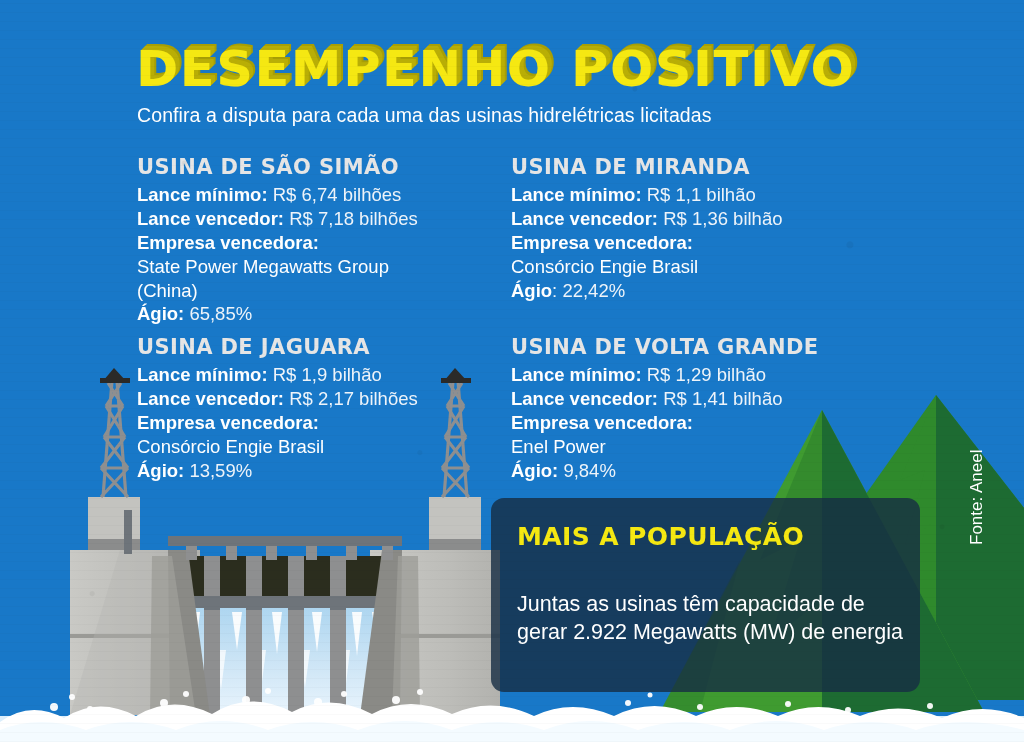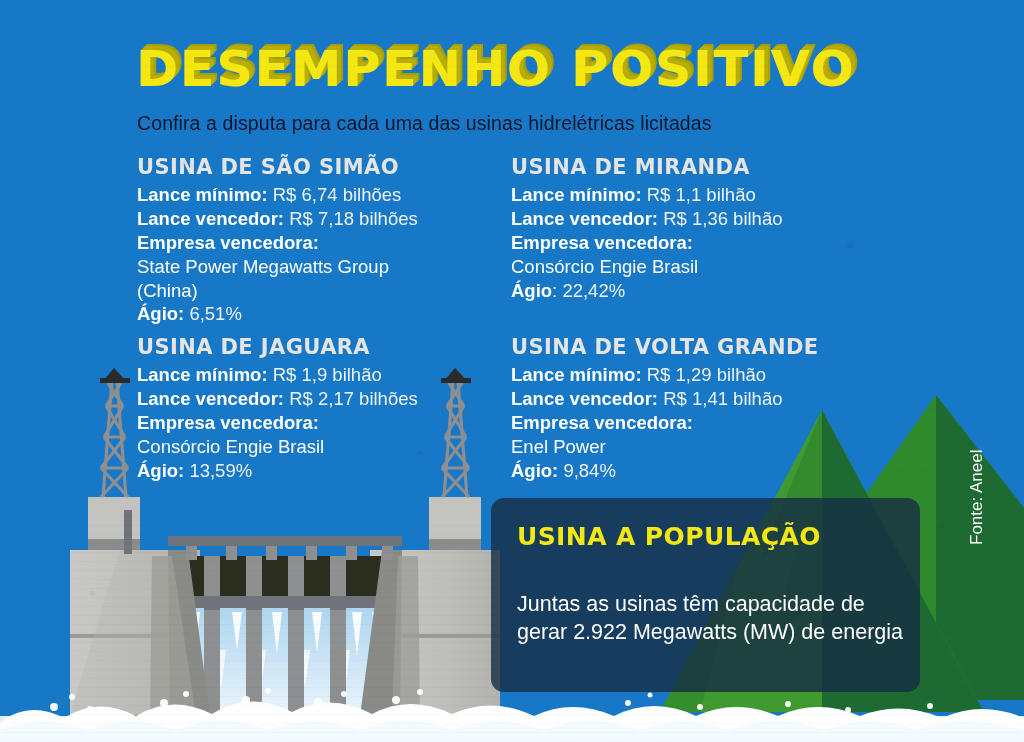--- a/index.html
+++ b/index.html
@@ -36,22 +36,22 @@
     position:absolute;left:136px;top:44px;
     font-size:50px;font-weight:bold;letter-spacing:1.5px;
     color:#f5e812;line-height:1;
     font-family:"DejaVu Sans","Liberation Sans",sans-serif;
     transform:scaleX(1.02);transform-origin:left top;
     text-shadow:
       1px -1px 0 #b9ae06, 2px -2px 0 #b9ae06, 3px -3px 0 #b9ae06,
       4px -4px 0 #b9ae06, 5px -5px 0 #a89f05, 6px -6px 0 #a89f05;
   }
   #subtitle{
-    position:absolute;left:137px;top:112px;
-    font-size:19.5px;color:#0f172a;font-weight:400;letter-spacing:.1px;
+    position:absolute;left:137px;top:104px;
+    font-size:19.5px;color:#ffffff;font-weight:400;letter-spacing:.1px;
   }
 
   .block{position:absolute;width:400px;}
   .block .head{
     color:#e5e5e5;font-size:21px;font-weight:bold;letter-spacing:.4px;
     margin:0 0 4px 0;line-height:1.1;
     font-family:"DejaVu Sans","Liberation Sans",sans-serif;
   }
   .block .ln{
     color:#ffffff;font-size:18.5px;line-height:1.29;white-space:nowrap;
@@ -245,21 +245,21 @@
           <circle cx="848" cy="710" r="3"></circle>
             <circle cx="930" cy="706" r="3"></circle>
         </g>
       </g>
 
     </g>
   </svg>
 
   <div id="callout">
     <div class="cohead">
-      <div>USINA A POPULAÇÃO</div>
+      <div>MAIS A POPULAÇÃO</div>
     </div>
     <div class="cobody">Juntas as usinas têm capacidade de gerar 2.922 Megawatts (MW) de energia</div>
   </div>
 
   <div id="fonte">Fonte: Aneel</div>
 
   <div class="content">
 
     <div id="title">DESEMPENHO POSITIVO</div>
     <div id="subtitle">Confira a disputa para cada uma das usinas hidrelétricas licitadas</div>
@@ -274,21 +274,21 @@
         <b>Lance vencedor:</b>
         <span class="v">R$ 7,18 bilhões</span>
       </div>
       <div class="ln">
         <b>Empresa vencedora:</b>
       </div>
       <div class="ln v">State Power Megawatts Group</div>
       <div class="ln v">(China)</div>
       <div class="ln">
         <b>Ágio:</b>
-        <span class="v">6,51%</span>
+        <span class="v">65,85%</span>
       </div>
     </div>
 
     <div class="block" id="blk-mir">
       <div class="head">USINA DE MIRANDA</div>
       <div class="ln">
         <b>Lance mínimo:</b>
         <span class="v">R$ 1,1 bilhão</span>
       </div>
       <div class="ln">

